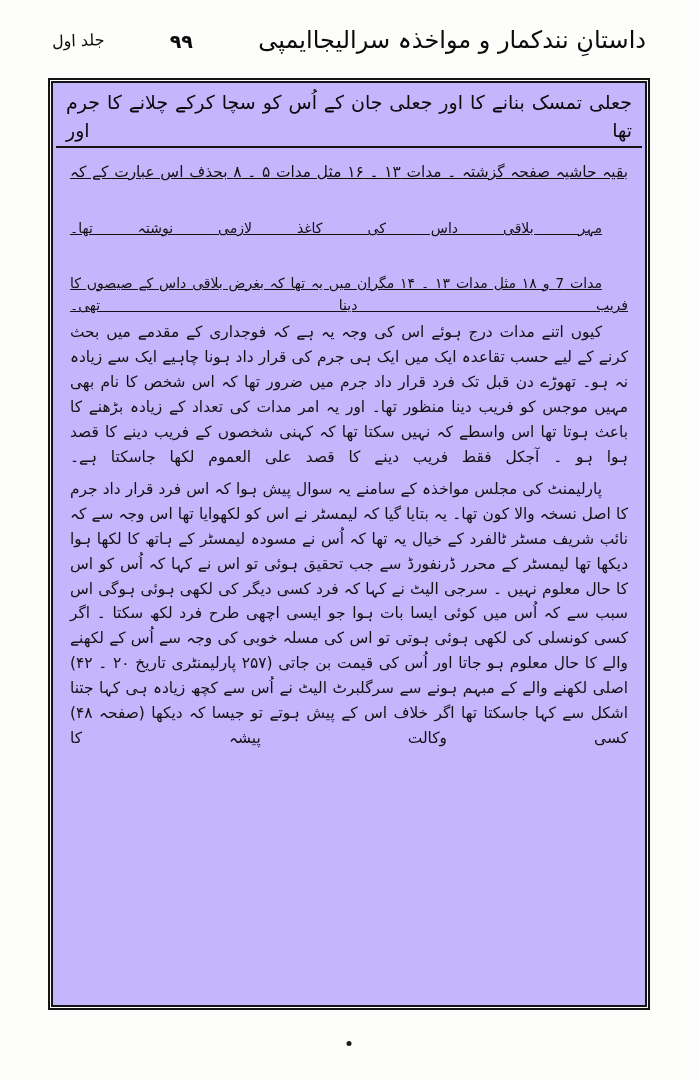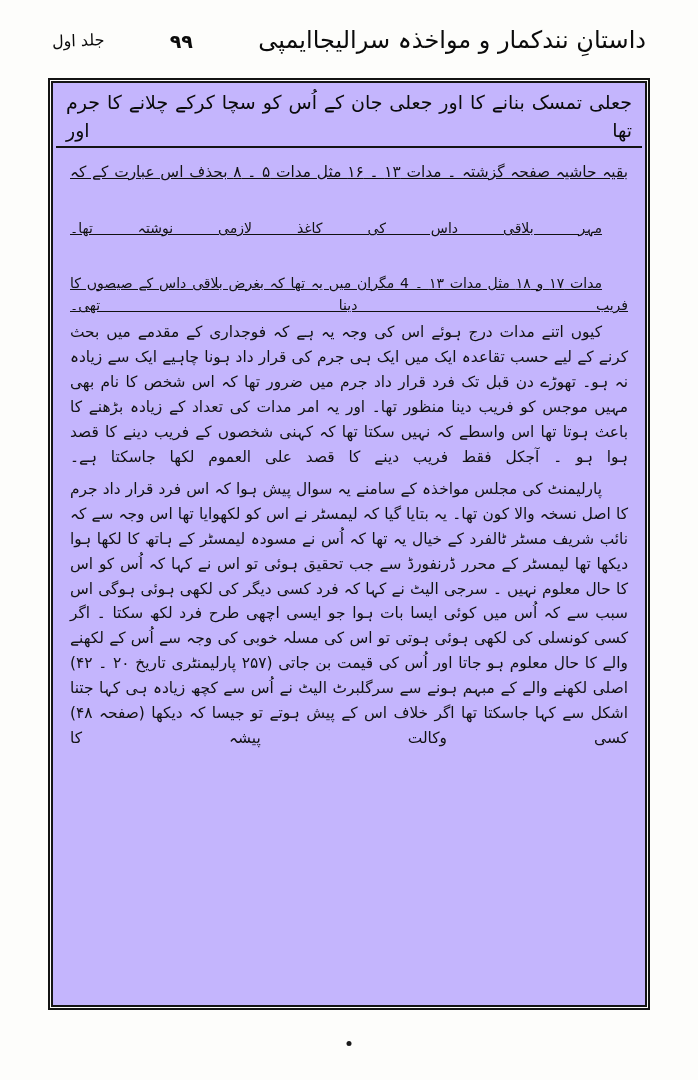--- a/index.html
+++ b/index.html
@@ -147,21 +147,21 @@
 
   <div class="frame">
 
     <div class="matn-block">
       <div class="matn-line">جعلی تمسک بنانے کا اور جعلی جان کے اُس کو سچا کرکے چلانے کا جرم تھا اور</div>
     </div>
 
     <div class="notes">
       <p class="para tight">بقیہ حاشیہ صفحہ گزشتہ ۔ مدات ۱۳ ۔ ۱۶ مثل مدات ۵ ۔ ۸ بحذف اس عبارت کے کہ</p>
       <p class="para tight indent small">مہر بلاقی داس کی کاغذ لازمی نوشتہ تھا۔</p>
-      <p class="para tight indent small">مدات ۱۷ و ۱۸ مثل مدات ۱۳ ۔ 4 مگران میں یہ تھا کہ بغرض بلاقی داس کے صیصوں کا فریب دینا تھی۔</p>
+      <p class="para tight indent small">مدات 7 و ۱۸ مثل مدات ۱۳ ۔ ۱۴ مگران میں یہ تھا کہ بغرض بلاقی داس کے صیصوں کا فریب دینا تھی۔</p>
       <p class="para indent">کیوں اتنے مدات درج ہوئے اس کی وجہ یہ ہے کہ فوجداری کے مقدمے میں بحث کرنے کے لیے حسب تقاعدہ ایک میں ایک ہی جرم کی قرار داد ہونا چاہیے ایک سے زیادہ نہ ہو۔ تھوڑے دن قبل تک فرد قرار داد جرم میں ضرور تھا کہ اس شخص کا نام بھی مہیں موجس کو فریب دینا منظور تھا۔ اور یہ امر مدات کی تعداد کے زیادہ بڑھنے کا باعث ہوتا تھا اس واسطے کہ نہیں سکتا تھا کہ کہنی شخصوں کے فریب دینے کا قصد ہوا ہو ۔ آجکل فقط فریب دینے کا قصد علی العموم لکھا جاسکتا ہے۔</p>
       <p class="para indent">پارلیمنٹ کی مجلس مواخذہ کے سامنے یہ سوال پیش ہوا کہ اس فرد قرار داد جرم کا اصل نسخہ والا کون تھا۔ یہ بتایا گیا کہ لیمسٹر نے اس کو لکھوایا تھا اس وجہ سے کہ نائب شریف مسٹر ٹالفرد کے خیال یہ تھا کہ اُس نے مسودہ لیمسٹر کے ہاتھ کا لکھا ہوا دیکھا تھا لیمسٹر کے محرر ڈرنفورڈ سے جب تحقیق ہوئی تو اس نے کہا کہ اُس کو اس کا حال معلوم نہیں ۔ سرجی الیٹ نے کہا کہ فرد کسی دیگر کی لکھی ہوئی ہوگی اس سبب سے کہ اُس میں کوئی ایسا بات ہوا جو ایسی اچھی طرح فرد لکھ سکتا ۔ اگر کسی کونسلی کی لکھی ہوئی ہوتی تو اس کی مسلہ خوبی کی وجہ سے اُس کے لکھنے والے کا حال معلوم ہو جاتا اور اُس کی قیمت بن جاتی (۲۵۷ پارلیمنٹری تاریخ ۲۰ ۔ ۴۲) اصلی لکھنے والے کے مبہم ہونے سے سرگلبرٹ الیٹ نے اُس سے کچھ زیادہ ہی کہا جتنا اشکل سے کہا جاسکتا تھا اگر خلاف اس کے پیش ہوتے تو جیسا کہ دیکھا (صفحہ ۴۸) کسی وکالت پیشہ کا</p>
     </div>
 
   </div>
 
   <div class="bottom-dot"></div>
 </div>
 
 </body></html>

